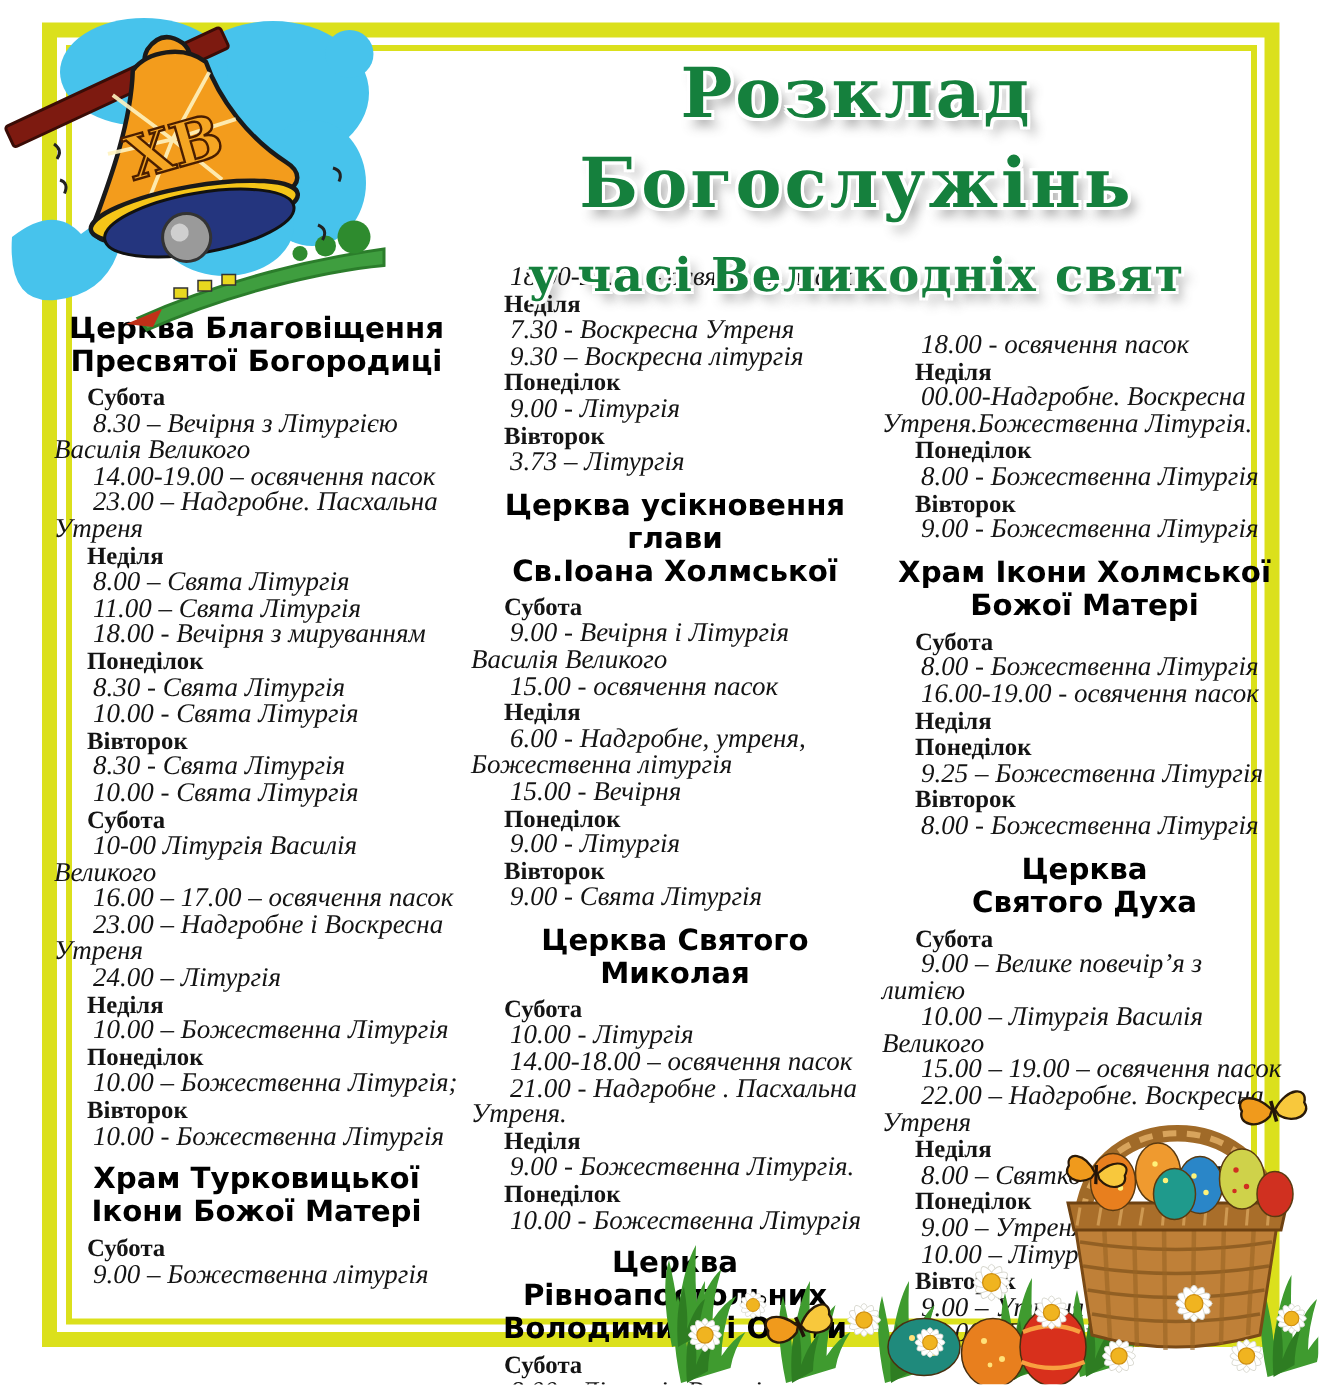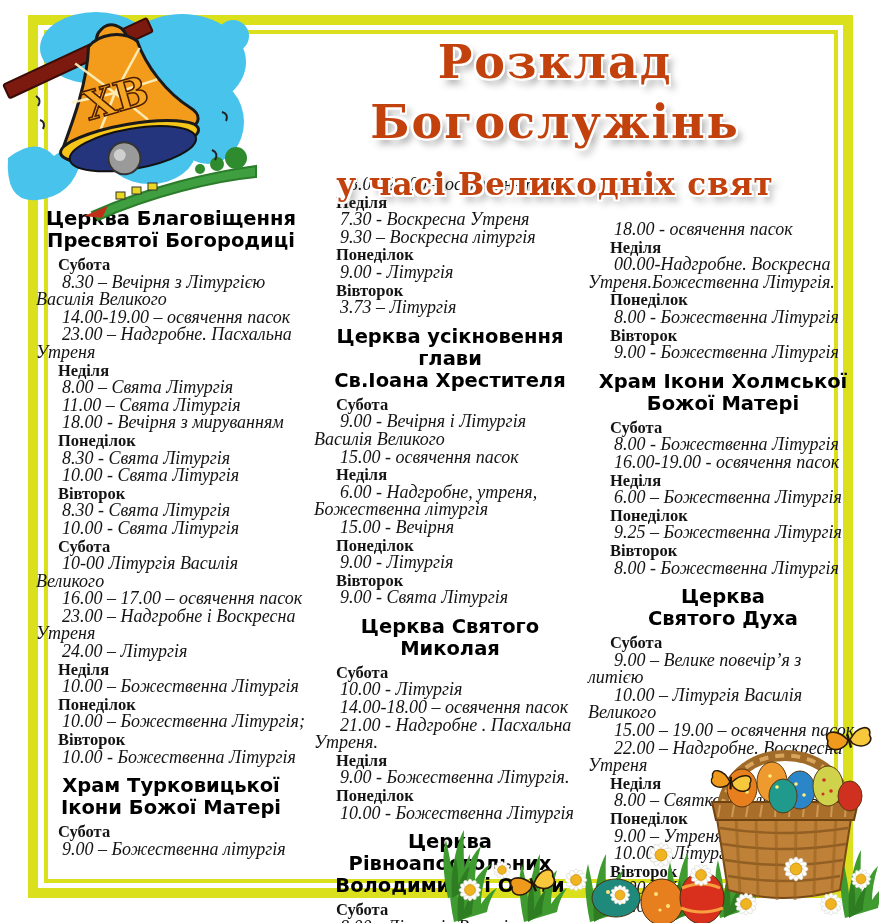--- a/index.html
+++ b/index.html
@@ -13,25 +13,25 @@
   }
   .border-outer{
     position:absolute;left:28px;top:15px;right:26px;bottom:25px;
     border:10px solid #dbe01c;
   }
   .border-inner{
     position:absolute;left:44px;top:30px;right:41px;bottom:40px;
     border:4px solid #dbe01c;
   }
   .title{
-    position:absolute;left:252px;top:32px;width:606px;
+    position:absolute;left:268px;top:32px;width:606px;
     text-align:center;
     font-family:"DejaVu Serif",serif;
     font-weight:bold;
-    color:#c2410c;
+    color:#15803d;
     z-index:3;
   }
   .title-line1{
     font-size:46px;line-height:60px;letter-spacing:2px;
     text-shadow:
       -2px 0 0 #fff, 2px 0 0 #fff, 0 -2px 0 #fff, 0 2px 0 #fff,
       -2px -2px 0 #fff, 2px 2px 0 #fff, -2px 2px 0 #fff, 2px -2px 0 #fff,
       5px 6px 7px rgba(70,70,70,.45);
   }
   .title-line2{
@@ -118,21 +118,21 @@
   <div class="column" id="col-2">
       <div class="entry">18.00-20.00 – освячення пасок</div>
       <div class="day">Неділя</div>
       <div class="entry">7.30 - Воскресна Утреня</div>
       <div class="entry">9.30 – Воскресна літургія</div>
       <div class="day">Понеділок</div>
       <div class="entry">9.00 - Літургія</div>
       <div class="day">Вівторок</div>
       <div class="entry">3.73 – Літургія</div>
       <div class="church">Церква усікновення глави
-Св.Іоана Хрестителя</div>
+Св.Іоана Холмської</div>
       <div class="day">Субота</div>
       <div class="entry">9.00 - Вечірня і Літургія  Василія Великого</div>
       <div class="entry">15.00 - освячення пасок</div>
       <div class="day">Неділя</div>
       <div class="entry">6.00 - Надгробне, утреня, Божественна літургія</div>
       <div class="entry">15.00 - Вечірня</div>
       <div class="day">Понеділок</div>
       <div class="entry">9.00 - Літургія</div>
       <div class="day">Вівторок</div>
       <div class="entry">9.00 - Свята Літургія</div>
@@ -158,21 +158,20 @@
       <div class="day">Понеділок</div>
       <div class="entry">8.00 - Божественна Літургія</div>
       <div class="day">Вівторок</div>
       <div class="entry">9.00 - Божественна Літургія</div>
       <div class="church">Храм Ікони Холмської
 Божої Матері</div>
       <div class="day">Субота</div>
       <div class="entry">8.00 - Божественна Літургія</div>
       <div class="entry">16.00-19.00 - освячення пасок</div>
       <div class="day">Неділя</div>
-      <div class="entry">6.00 – Божественна Літургія</div>
       <div class="day">Понеділок</div>
       <div class="entry">9.25 – Божественна Літургія</div>
       <div class="day">Вівторок</div>
       <div class="entry">8.00 - Божественна Літургія</div>
       <div class="church">Церква
 Святого Духа</div>
       <div class="day">Субота</div>
       <div class="entry">9.00 – Велике повечір’я з литією</div>
       <div class="entry">10.00 – Літургія Василія Великого</div>
       <div class="entry">15.00 – 19.00 – освячення пасок</div>

